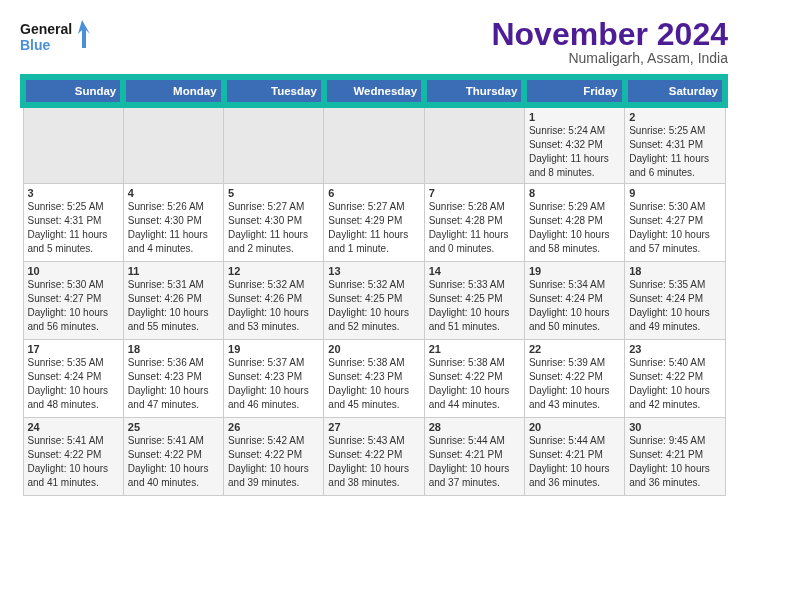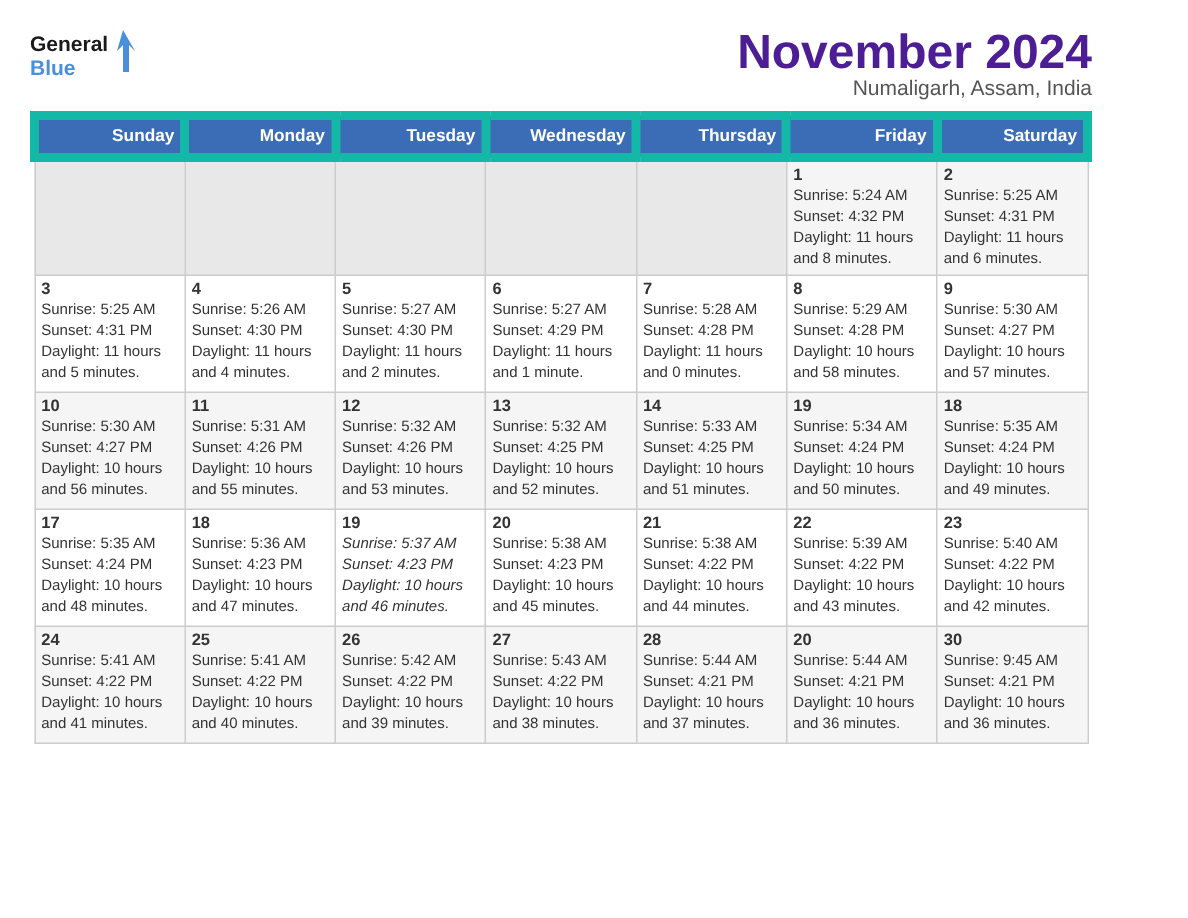--- a/index.html
+++ b/index.html
@@ -247,21 +247,21 @@
           </td>
           <td>
             <span class="day-num">18</span>
             <div class="day-info" style="white-space: pre-line;">Sunrise: 5:36 AM
 Sunset: 4:23 PM
 Daylight: 10 hours
 and 47 minutes.</div>
           </td>
           <td>
             <span class="day-num">19</span>
-            <div class="day-info" style="white-space: pre-line; font-style: italic;">Sunrise: 5:37 AM
+            <div class="day-info" style="white-space: pre-line;">Sunrise: 5:37 AM
 Sunset: 4:23 PM
 Daylight: 10 hours
 and 46 minutes.</div>
           </td>
           <td>
             <span class="day-num">20</span>
             <div class="day-info" style="white-space: pre-line;">Sunrise: 5:38 AM
 Sunset: 4:23 PM
 Daylight: 10 hours
 and 45 minutes.</div>

